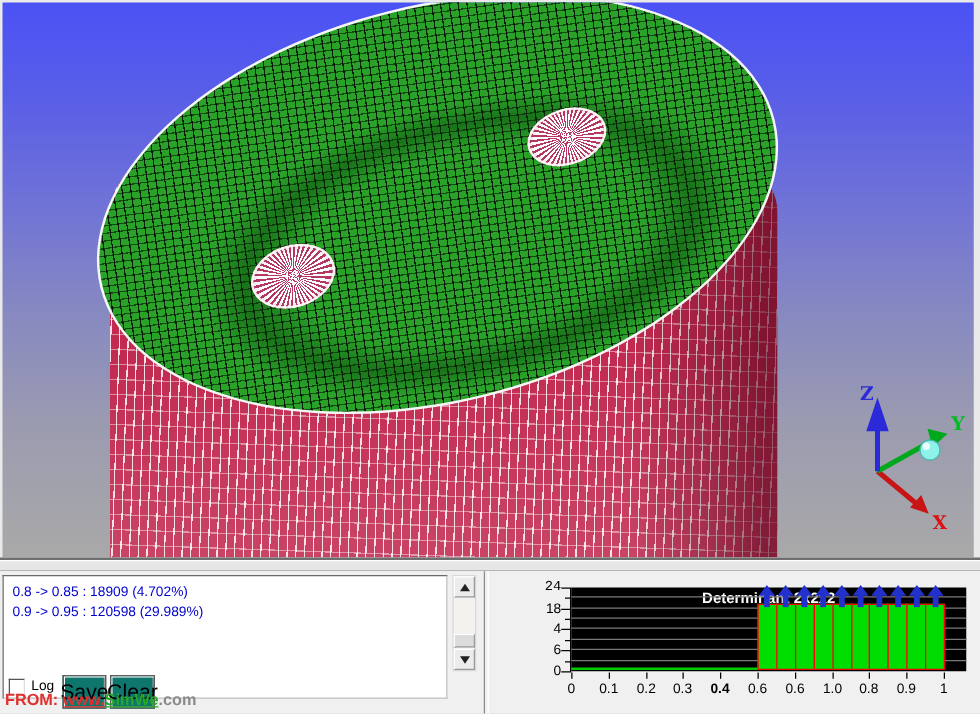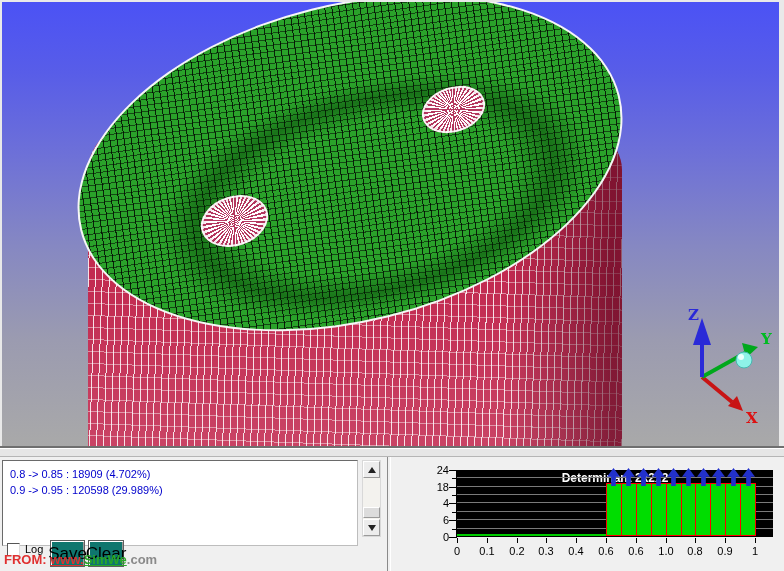--- a/index.html
+++ b/index.html
@@ -28,21 +28,21 @@
     box-shadow:inset 0 0 0 2px rgba(255,255,255,0.9), inset 0 0 6px rgba(150,30,70,.6);}
   .hole1{left:198px;top:194px;width:69px;height:50px;transform:rotate(-18deg);}
   .hole2{left:419px;top:85px;width:65px;height:45px;transform:rotate(-18deg);}
   .triad{position:absolute;left:658px;top:298px;width:120px;height:128px;}
   .triad text{font-family:"DejaVu Serif",serif;font-weight:bold;font-size:15px;}
   
   .splitter-h{position:absolute;left:0;top:446px;width:784px;height:11px;background:#e6e6e6;
     border-top:2px solid #6f6f6f;box-shadow:inset 0 1px 0 #ffffff, inset 0 -1px 0 #b5b5b5;box-sizing:border-box;}
   
   .bottom{position:absolute;left:0;top:457px;width:784px;height:114px;background:#f0f0f0;}
-  .logbox{position:absolute;left:2px;top:3px;width:356px;height:86px;background:#ffffff;
+  .logbox{position:absolute;left:2px;top:3px;width:356px;height:99px;background:#ffffff;
     border:1px solid #6a6a6a;border-right-color:#bdbdbd;border-bottom-color:#bdbdbd;
     box-sizing:border-box;padding:5px 0 0 7px;overflow:hidden;}
   .log-line{font-size:11px;line-height:16px;color:#0000cc;white-space:nowrap;}
   .vscroll{position:absolute;left:362px;top:3px;width:19px;height:77px;background:#f3f2ee;
     border:1px solid #d8d8d8;box-sizing:border-box;}
   .sb-btn{position:absolute;left:0;width:17px;height:17px;background:#ececec;
     border:1px solid #9a9a9a;border-top-color:#ffffff;border-left-color:#ffffff;
     box-sizing:border-box;display:flex;align-items:center;justify-content:center;}
   .sb-up{top:0;} .sb-down{bottom:0;}
   .tri-up{width:0;height:0;border-left:4px solid transparent;border-right:4px solid transparent;border-bottom:6px solid #222;}
@@ -170,35 +170,35 @@
         </div>
     <div class="ytick" style="left: 54px; width: 7px; top: 80px;"></div>
         <div class="ylabel" style="top: 74px;">0</div>
         <div class="ytick" style="left: 54px; width: 7px; top: 63px;"></div>
         <div class="ylabel" style="top: 57px;">6</div>
         <div class="ytick" style="left: 54px; width: 7px; top: 46px;"></div>
         <div class="ylabel" style="top: 40px;">4</div>
         <div class="ytick" style="left: 54px; width: 7px; top: 30px;"></div>
         <div class="ylabel" style="top: 24px;">18</div>
         <div class="ytick" style="left: 54px; width: 7px; top: 13px;"></div>
-        <div class="ylabel" style="top: 7px;">24</div>
+        <div class="ylabel" style="top: 7px; font-family: Liberation Mono, monospace;">24</div>
         <div class="ytick" style="left: 57px; width: 4px; top: 72px;"></div>
         <div class="ytick" style="left: 57px; width: 4px; top: 55px;"></div>
         <div class="ytick" style="left: 57px; width: 4px; top: 38px;"></div>
         <div class="ytick" style="left: 57px; width: 4px; top: 21px;"></div>
         <div class="xtick" style="left: 62px;"></div>
         <div class="xlabel" style="left: 47px;">0</div>
         <div class="xtick" style="left: 92px;"></div>
         <div class="xlabel" style="left: 77px;">0.1</div>
         <div class="xtick" style="left: 122px;"></div>
         <div class="xlabel" style="left: 107px;">0.2</div>
         <div class="xtick" style="left: 151px;"></div>
         <div class="xlabel" style="left: 136px; text-align: center;">0.3</div>
         <div class="xtick" style="left: 181px;"></div>
-        <div class="xlabel" style="left: 166px;">0.4</div>
+        <div class="xlabel" style="left: 166px; font-weight: bold;">0.4</div>
         <div class="xtick" style="left: 211px;"></div>
         <div class="xlabel" style="left: 196px;">0.6</div>
         <div class="xtick" style="left: 241px;"></div>
         <div class="xlabel" style="left: 226px;">0.6</div>
         <div class="xtick" style="left: 271px;"></div>
         <div class="xlabel" style="left: 256px;">1.0</div>
         <div class="xtick" style="left: 300px;"></div>
         <div class="xlabel" style="left: 285px;">0.8</div>
         <div class="xtick" style="left: 330px;"></div>
         <div class="xlabel" style="left: 315px;">0.9</div>

